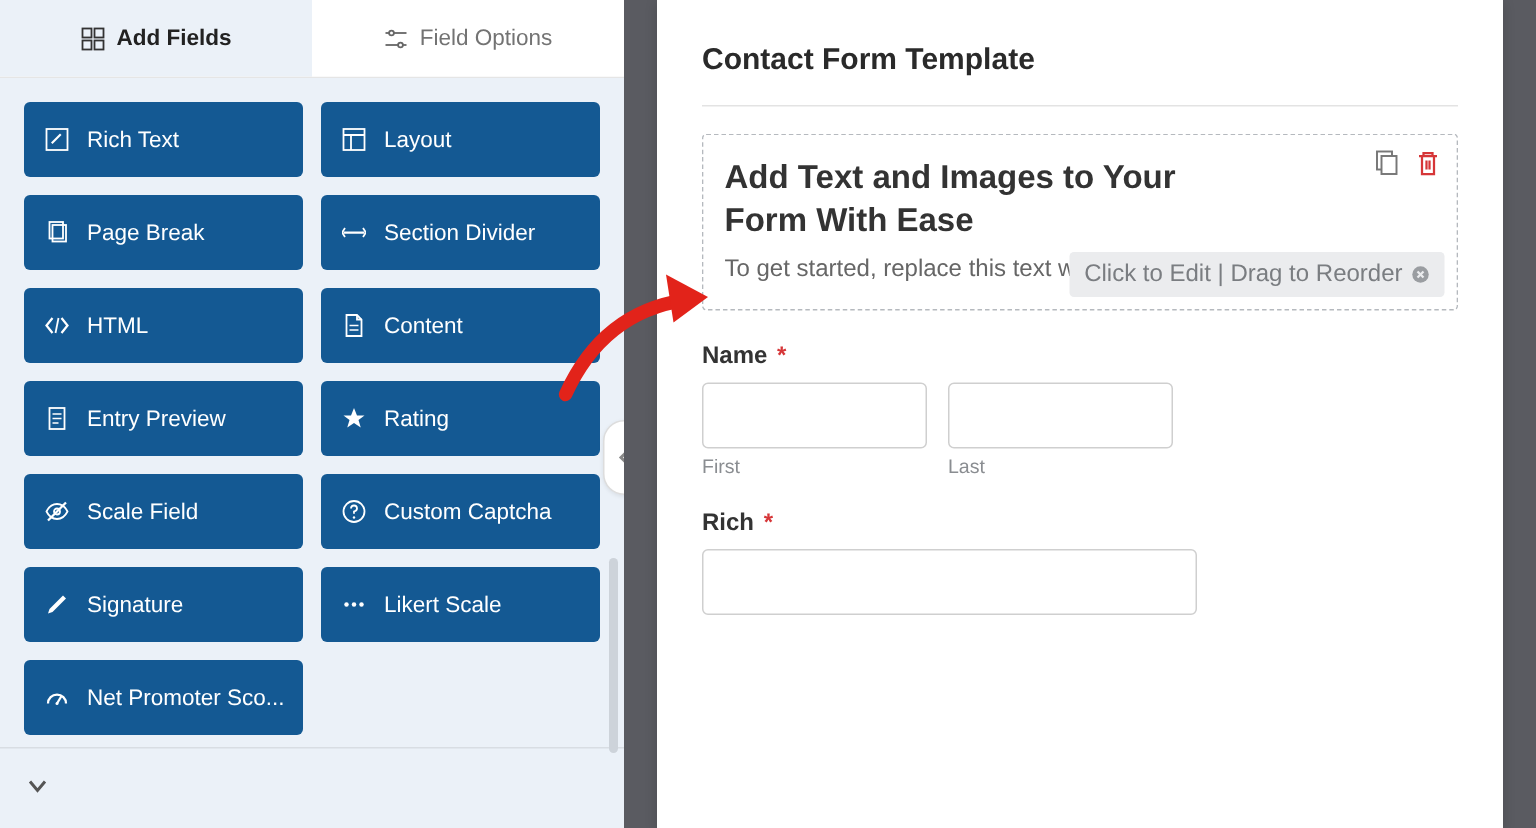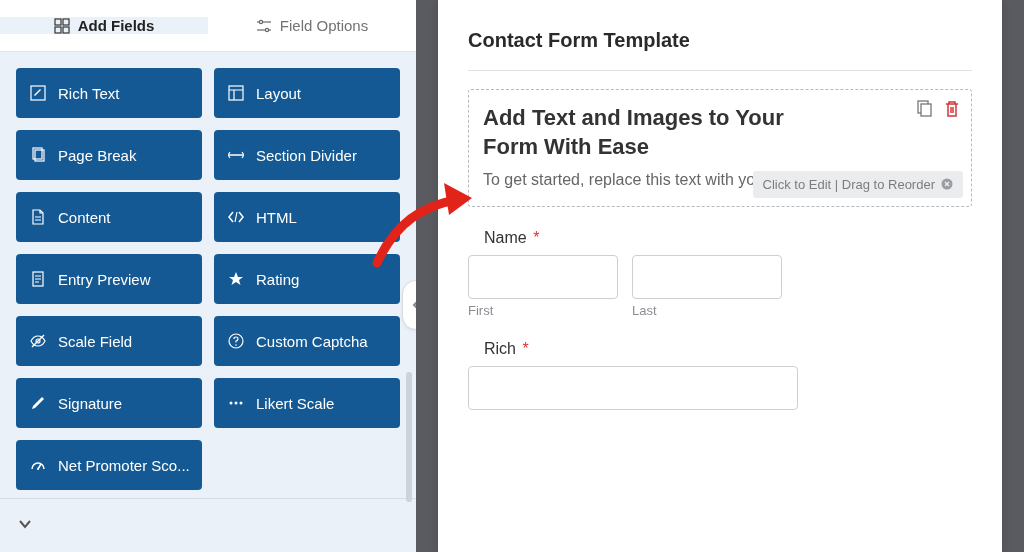--- a/index.html
+++ b/index.html
@@ -1,19 +1,19 @@
 <!DOCTYPE html>
 <html><head>
 <meta charset="utf-8">
 <style>
 * { margin:0; padding:0; box-sizing:border-box; font-family:-apple-system,BlinkMacSystemFont,"Segoe UI",Helvetica,Arial,sans-serif; }
 html,body { width:1024px; height:552px; overflow:hidden; }
 .app { display:flex; width:1024px; height:552px; }
 .sidebar { width:416px; height:100%; background:#fff; display:flex; flex-direction:column; position:relative; }
-.tabs { display:flex; height:52px; border-bottom:1px solid #e5e5e5;align-items:center; }
+.tabs { display:flex; height:52px; border-bottom:1px solid #e5e5e5; }
 .tab { flex:1; display:flex; align-items:center; justify-content:center; gap:8px; font-size:15px; color:#737373; cursor:pointer; background:#fff; }
 .tab.active { background:#ebf1f8; font-weight:600; color:#222; }
 .tab svg { width:16px; height:16px; }
 .fields-panel { flex:1; overflow-y:auto; background:#ebf1f8; padding:0; position:relative; }
 .fields-grid { display:grid; grid-template-columns:1fr 1fr; gap:12px; padding:16px 16px 8px 16px; }
 .field-btn { height:50px; background:#145993; color:#fff; border-radius:4px; display:flex; align-items:center; padding:18px 14px; gap:12px; font-size:15px; cursor:pointer; white-space:nowrap; overflow:hidden; text-overflow:ellipsis; }
 .field-btn svg { width:16px; height:16px; flex:0 0 16px; fill:currentColor; }
 .net-prom { grid-column:1; }
 .accordion { display:flex; align-items:center; justify-content:space-between; padding:18px 18px; font-size:17px; color:#333; cursor:pointer; border-top:1px solid #d8dde3; }
 .accordion svg { width:14px; height:14px; stroke:#555; fill:none; stroke-width:2; }
@@ -23,23 +23,23 @@
 .scrollbar-hint { position:absolute; right:4px; top:320px; width:6px; height:130px; background:#cdd3da; border-radius:3px; }
 .preview-area { flex:1; background:#5a5b61; padding:0 22px 0 22px; overflow:hidden; position:relative; }
 .form-card { background:#fff; width:100%; height:100%; padding:28px 30px 0 30px; box-shadow:0 2px 8px rgba(0,0,0,0.15); overflow:hidden; }
 .form-title { font-size:20px; font-weight:700; color:#2a2a2a; line-height:1.2; margin-bottom:18px; max-width:320px; }
 .hr { border:none; border-top:1px solid #e3e3e3; margin-bottom:18px; }
 .content-block { border:1px dashed #b5b9be; border-radius:3px; padding:14px 14px 14px 14px; margin-bottom:22px; position:relative; }
 .content-title { font-size:22px; font-weight:600; color:#333; max-width:340px; line-height:1.3; margin-bottom:8px; }
 .content-body { font-size:16px; color:#666; max-width:340px; line-height:1.4; }
 .block-icons { position:absolute; right:10px; top:10px; display:flex; gap:10px; }
 .block-icons svg { width:18px; height:18px; cursor:pointer; }
-.hint-pill { position:absolute; right:8px; bottom:8px; background:#ebecee; color:#7a7d81; font-size:13px; padding:6px 10px; border-radius:3px; display:flex; align-items:center; gap:6px; }
+.hint-pill { position:absolute; right:8px; bottom:8px; background:#ebecee; color:#7a7d81; font-size:16px; padding:6px 10px; border-radius:3px; display:flex; align-items:center; gap:6px; }
 .hint-pill svg { width:12px; height:12px; fill:#9a9da1; }
-.form-label { font-size:16px; font-weight:400; color:#333; margin-bottom:8px;margin-left:16px; }
+.form-label { font-size:16px; font-weight:700; color:#333; margin-bottom:8px; }
 .req { color:#d63638; margin-left:2px; }
 .name-row { display:flex; gap:14px; margin-bottom:4px; }
 .text-input { height:44px; border:1px solid #cfcfcf; border-radius:4px; background:#fff; }
 .name-row .col { flex:0 0 150px; }
 .sublabel { font-size:13px; color:#8a8d91; margin-top:4px; }
 .email-group { margin-top:22px; }
 
 .arrow-svg { position:absolute; left:362px; top:168px; width:120px; height:110px; pointer-events:none; z-index:50; }
 </style>
 </head>
@@ -101,35 +101,35 @@
           <svg viewBox="0 0 16 16">
               <line x1="1" y1="8" x2="15" y2="8" stroke="#fff" stroke-width="1.5"></line>
               <polyline points="2,5 0,8 2,11" fill="none" stroke="#fff" stroke-width="1.2"></polyline>
               <polyline points="14,5 16,8 14,11" fill="none" stroke="#fff" stroke-width="1.2"></polyline>
             </svg>
           <span>Section Divider</span>
         </div>
 
         <div class="field-btn">
           <svg viewBox="0 0 16 16">
+              <polyline points="5,3 1,8 5,13" fill="none" stroke="#fff" stroke-width="1.5"></polyline>
+              <polyline points="11,3 15,8 11,13" fill="none" stroke="#fff" stroke-width="1.5"></polyline>
+              <line x1="7" y1="13" x2="9" y2="3" stroke="#fff" stroke-width="1.2"></line>
+            </svg>
+          <span>HTML</span>
+        </div>
+
+        <div class="field-btn">
+          <svg viewBox="0 0 16 16">
               <path d="M3 1 L10 1 L13 4 L13 15 L3 15 Z" fill="none" stroke="#fff" stroke-width="1.2"></path>
               <polyline points="10,1 10,4 13,4" fill="none" stroke="#fff" stroke-width="1.2"></polyline>
               <line x1="5" y1="8" x2="11" y2="8" stroke="#fff" stroke-width="1"></line>
               <line x1="5" y1="11" x2="11" y2="11" stroke="#fff" stroke-width="1"></line>
             </svg>
           <span>Content</span>
-        </div>
-
-        <div class="field-btn">
-          <svg viewBox="0 0 16 16">
-              <polyline points="5,3 1,8 5,13" fill="none" stroke="#fff" stroke-width="1.5"></polyline>
-              <polyline points="11,3 15,8 11,13" fill="none" stroke="#fff" stroke-width="1.5"></polyline>
-              <line x1="7" y1="13" x2="9" y2="3" stroke="#fff" stroke-width="1.2"></line>
-            </svg>
-          <span>HTML</span>
         </div>
 
         <div class="field-btn">
           <svg viewBox="0 0 16 16">
               <rect x="3" y="1" width="10" height="14" fill="none" stroke="#fff" stroke-width="1.2"></rect>
               <line x1="5" y1="5" x2="11" y2="5" stroke="#fff"></line>
               <line x1="5" y1="8" x2="11" y2="8" stroke="#fff"></line>
               <line x1="5" y1="11" x2="9" y2="11" stroke="#fff"></line>
             </svg>
           <span>Entry Preview</span>

